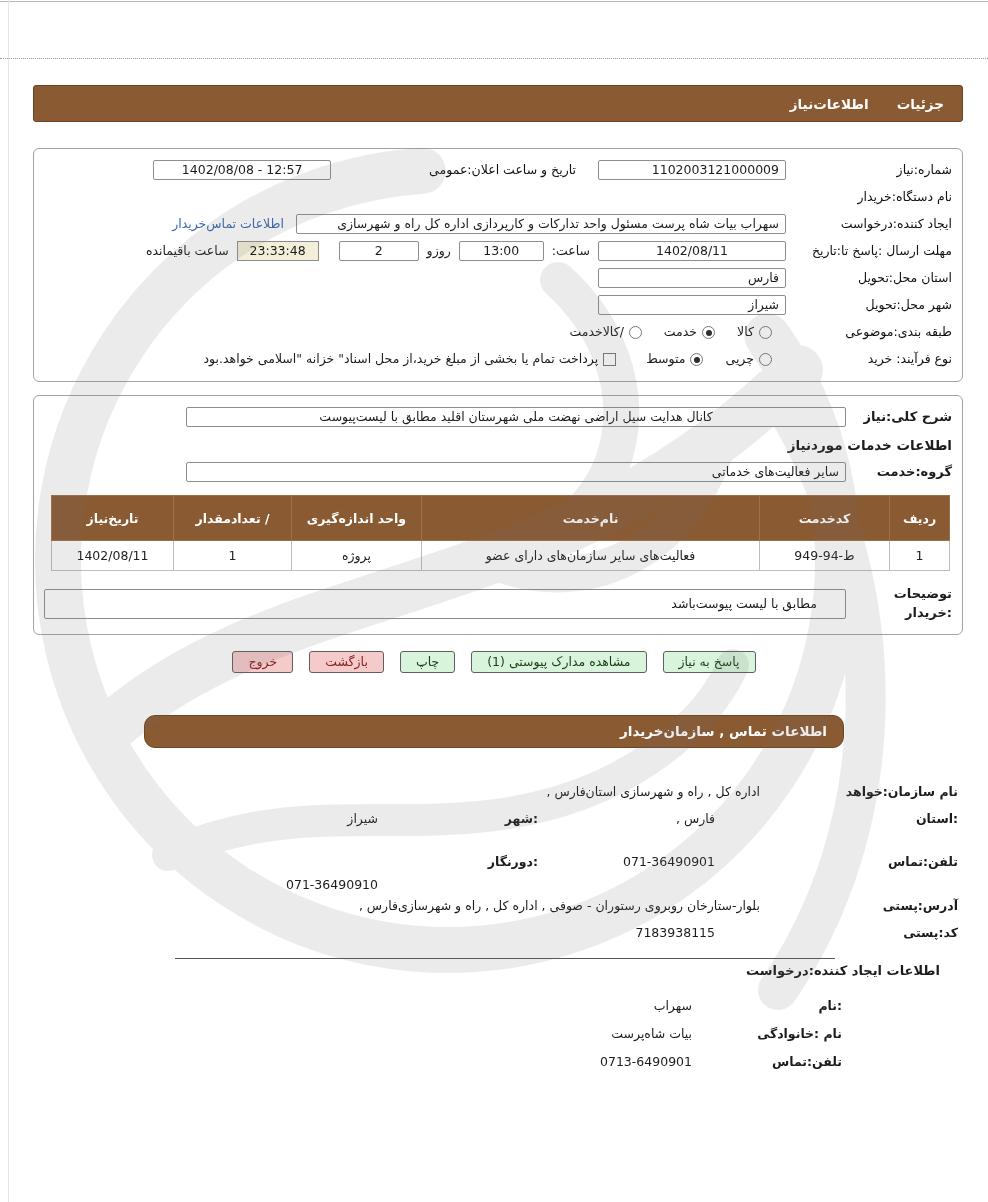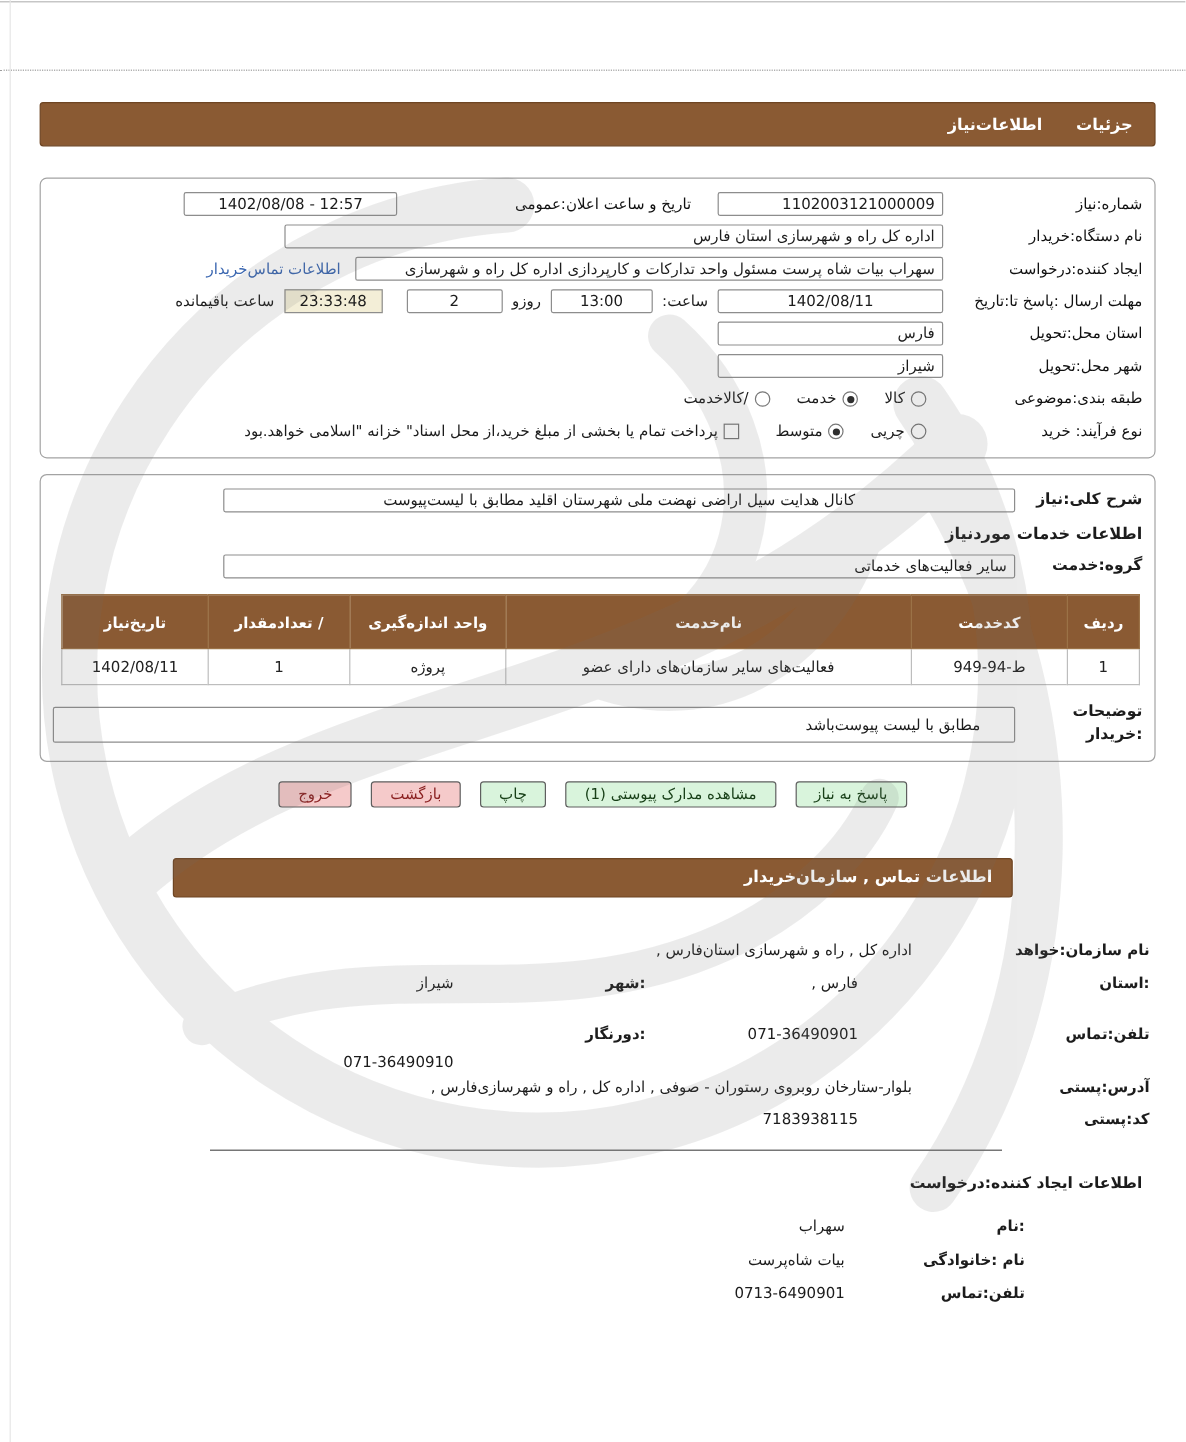--- a/index.html
+++ b/index.html
@@ -66,32 +66,32 @@
   .notes-label { font-weight:bold; width:98px; flex:none; font-size:13px; line-height:1.45; }
   .notes-box { flex:1; border:1px solid #8d8d8d; border-radius:2px; background:#fff; padding:4px 28px;
                font-size:12.5px; line-height:1.55; text-align:right; }
 
   .btn-row { margin-top:16px; display:flex; justify-content:center; gap:16px; }
   .btn { height:22px; padding:0 15px; display:flex; align-items:center; border:1px solid #5f5f5f;
          border-radius:3px; font-size:12.5px; cursor:pointer; white-space:nowrap; }
   .btn-green { background:#d9f4dc; color:#173f17; }
   .btn-pink  { background:#f5caca; color:#8b2222; }
 
-  .bar2 { margin:42px auto 0; width:700px; height:33px; display:flex; align-items:center; padding:0 16px; font-size:13.5px; }
+  .bar2 { margin:42px auto 0; width:700px; height:33px; display:flex; align-items:center; padding:0 16px; font-size:13.5px;border-radius:11px; }
 
   .contact { margin-top:30px; padding-right:30px; }
   .crow { display:grid; grid-template-columns:135px 285px 160px 1fr; align-items:center; min-height:27px; font-size:12.5px; }
   .clabel { font-weight:bold; }
   .span3 { grid-column: span 3; }
   .pr63  { padding-right:63px; }
   .pr108 { padding-right:108px; }
 
   .divider { margin:12px 153px 0 175px; border:none; border-top:1px solid #555; }
 
-  .creator { margin-top:20px; padding-right:36px; }
+  .creator { margin-top:4px; padding-right:48px; }
   .creator-heading { font-weight:bold; font-size:13px; }
   .creator-row { display:flex; align-items:center; min-height:27px; padding-right:98px; font-size:12.5px; margin-top:1px; }
   .creator-row .clabel { width:135px; flex:none; }
   .creator-row .cval { margin-right:15px; }
   .creator-rows { margin-top:14px; }
 </style>
 </head>
 <body>
 
 <div class="edge-top"></div>
@@ -123,23 +123,20 @@
           <span class="ltr">1102003121000009</span>
         </div>
       <span class="flabel" style="width:auto;margin-right:14px;">تاریخ و ساعت اعلان:عمومی</span>
       <div class="input w178 mr90 center">
           <span class="ltr">1402/08/08 - 12:57</span>
         </div>
     </div>
 
     <div class="frow">
       <span class="flabel">نام دستگاه:خریدار</span>
-      <div class="input w549">
-          <span>اداره کل راه و شهرسازی استان فارس</span>
-        </div>
     </div>
 
     <div class="frow">
       <span class="flabel">ایجاد کننده:درخواست</span>
       <div class="input w490">
           <span>سهراب بیات شاه پرست مسئول واحد تدارکات و کارپردازی اداره کل راه و شهرسازی</span>
         </div>
       <span class="link">اطلاعات تماس‌خریدار</span>
     </div>
 

